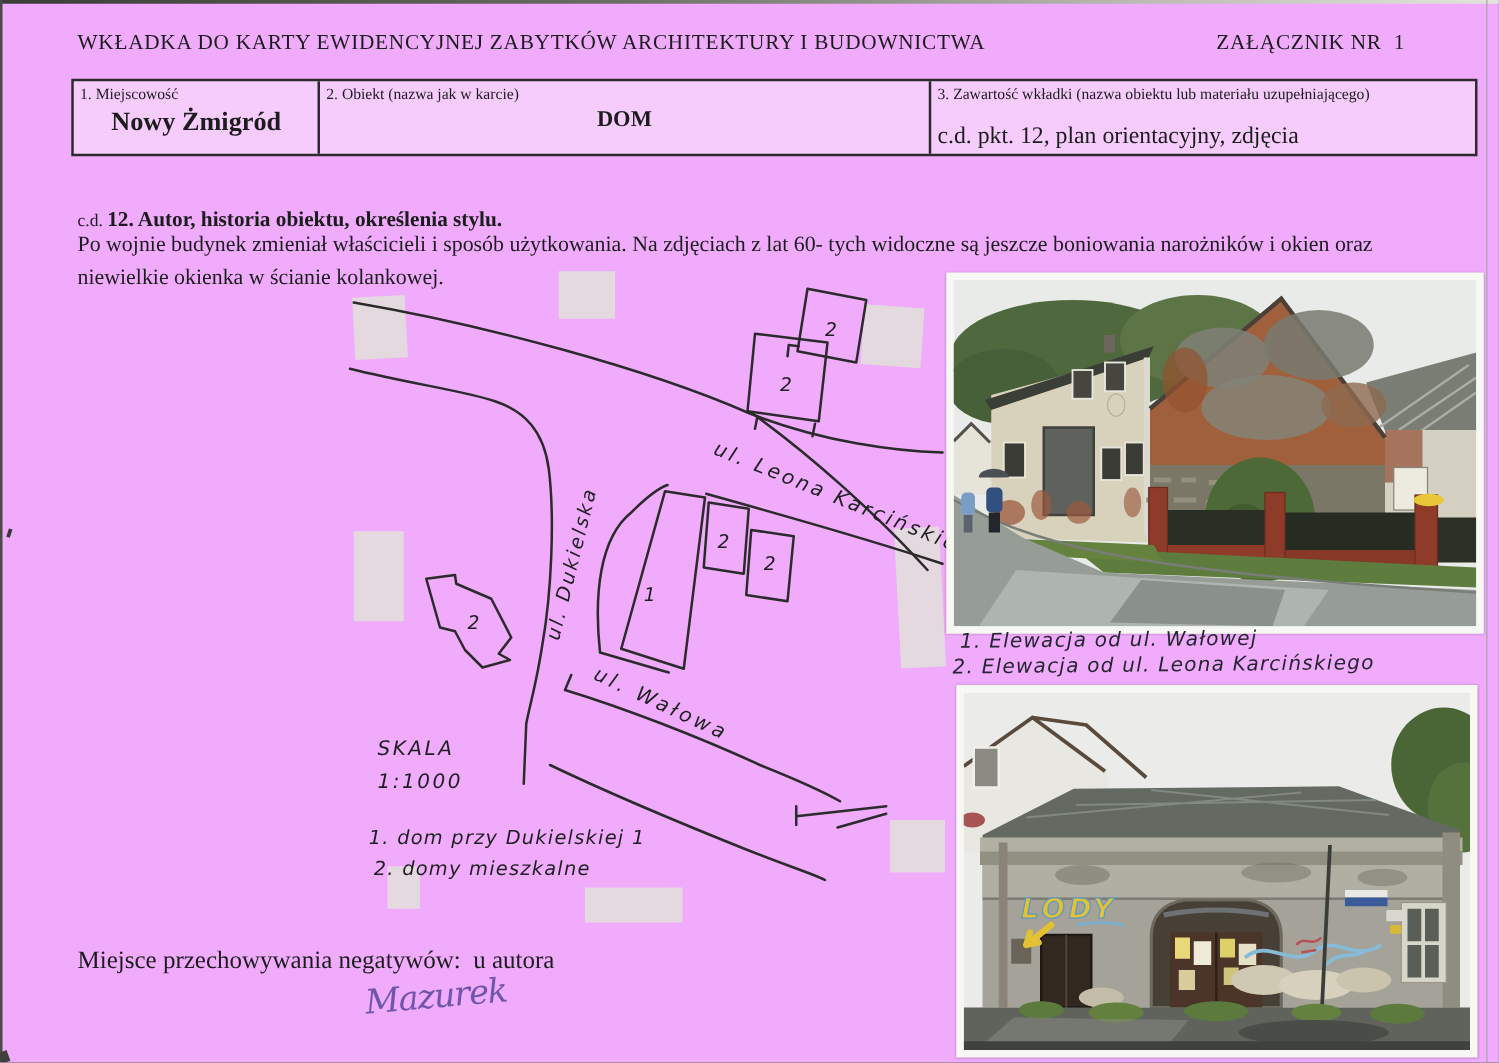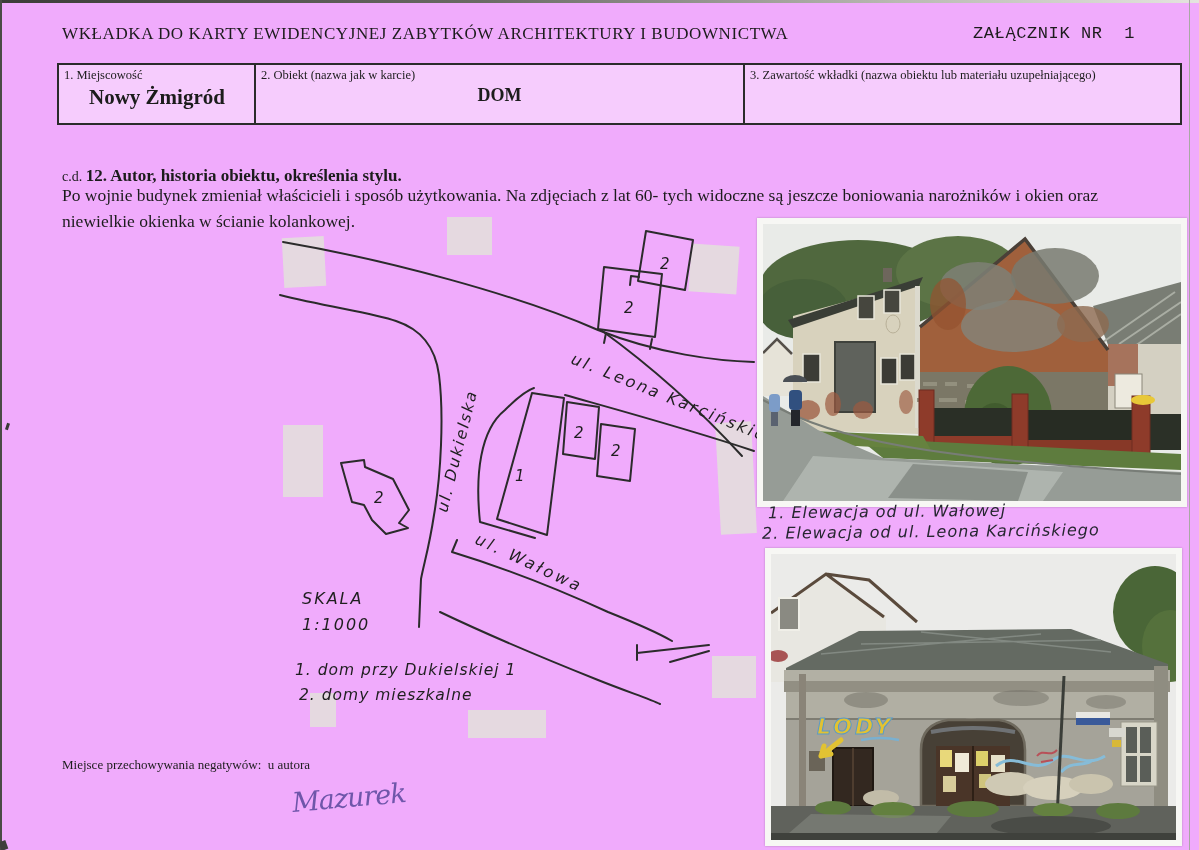--- a/index.html
+++ b/index.html
@@ -12,21 +12,21 @@
   }
   
   .scan-top{position:absolute;left:0;top:0;width:1199px;height:3px;background:linear-gradient(90deg,#3c3c38 0%,#6a6a64 40%,#b9b9b2 75%,#e4e4de 100%);}
   .scan-left{position:absolute;left:0;top:0;width:2px;height:850px;background:#4a4a46;}
   .scan-right{position:absolute;right:0;top:0;width:14px;height:850px;background:linear-gradient(90deg,rgba(230,230,224,0) 0%,#dededa 35%,#c7c7c2 100%);}
   .scan-right-line{position:absolute;left:1189px;top:0;width:1px;height:850px;background:#a8a8a2;}
   .scan-tick{position:absolute;left:6px;top:423px;width:3px;height:7px;background:#3a3a38;transform:rotate(18deg);}
   .scan-corner{position:absolute;left:0;top:841px;width:7px;height:9px;background:#3f3f3b;transform:rotate(-20deg);}
 
   .hdr-title{position:absolute;left:62px;top:24px;font-size:17px;letter-spacing:.6px;white-space:pre;}
-  .hdr-att{position:absolute;left:973px;top:24px;font-size:17px;letter-spacing:.6px;white-space:pre;font-family:Liberation Mono, monospace;}
+  .hdr-att{position:absolute;left:973px;top:24px;font-size:17px;letter-spacing:.6px;white-space:pre;}
 
   .doc-table{position:absolute;left:57px;top:63px;width:1125px;height:62px;border:2px solid #2b2b2b;display:flex;box-sizing:border-box;background:rgba(255,255,255,.4);}
   .cell{position:relative;box-sizing:border-box;height:100%;}
   .cell+.cell{border-left:2px solid #2b2b2b;}
   .c1{width:195px;} .c2{width:489px;} .c3{flex:1;text-align:center;}
   .cell-label{position:absolute;left:5px;top:3px;font-size:12.5px;white-space:pre;}
   .v1{position:absolute;left:30px;top:20px;font-size:21px;font-weight:bold;white-space:pre;}
   .v2{position:absolute;left:0;right:0;top:20px;text-align:center;font-size:18px;font-weight:bold;white-space:pre;}
   .v3{position:absolute;left:5px;top:33px;font-size:19px;white-space:pre;}
 
@@ -38,21 +38,21 @@
   .tape{position:absolute;background:#e3e1db;opacity:.85;}
   .map svg{position:absolute;left:0;top:0;}
   .hand{font-family:"DejaVu Sans", sans-serif;font-style:italic;fill:#1f1f1f;}
   .sketch{stroke:#2b2b2b;stroke-width:2;fill:none;stroke-linecap:round;stroke-linejoin:round;}
 
   .photo-frame{position:absolute;background:#f7f7f4;box-shadow:0 0 2px rgba(0,0,0,.25);}
   .photo-frame svg{display:block;margin:6px;}
   .caption{position:absolute;font-family:"DejaVu Sans",sans-serif;font-style:italic;font-size:16px;color:#262630;white-space:pre;letter-spacing:1px;transform:rotate(-.6deg);}
 
   .foot1{position:absolute;left:62px;top:733px;font-size:17.5px;white-space:pre;}
-  .foot2{position:absolute;left:62px;top:757px;font-size:13px;white-space:pre;text-align:right;}
+  .foot2{position:absolute;left:62px;top:757px;font-size:20px;white-space:pre;text-align:right;}
   .signature{position:absolute;left:292px;top:782px;font-family:"DejaVu Serif",serif;font-style:italic;font-size:27px;color:#6f56aa;transform:rotate(-5deg);letter-spacing:-1px;}
 </style>
 </head>
 <body>
 
 <div class="page">
 
   <div class="scan-top"></div>
   <div class="scan-left"></div>
   <div class="scan-right"></div>
@@ -67,20 +67,21 @@
     <div class="cell c1">
       <div class="cell-label">1. Miejscowość</div>
       <div class="v1">Nowy Żmigród</div>
     </div>
     <div class="cell c2">
       <div class="cell-label">2. Obiekt (nazwa jak w karcie)</div>
       <div class="v2">DOM</div>
     </div>
     <div class="cell c3">
       <div class="cell-label">3. Zawartość wkładki (nazwa obiektu lub materiału uzupełniającego)</div>
+      <div class="v3">c.d. pkt. 12, plan orientacyjny, zdjęcia</div>
     </div>
   </div>
 
   <div class="sec-head"><span>c.d. </span><b>12. Autor, historia obiektu, określenia stylu.</b></div>
   <div class="sec-par">Po wojnie budynek zmieniał właścicieli i sposób użytkowania. Na zdjęciach z lat 60- tych widoczne są jeszcze boniowania narożników i okien oraz niewielkie okienka w ścianie kolankowej.</div>
 
   <div class="map">
     <div class="tape" style="left:15px;top:24px;width:42px;height:50px;transform:rotate(-3deg);"></div>
     <div class="tape" style="left:179px;top:4px;width:45px;height:38px;"></div>
     <div class="tape" style="left:422px;top:32px;width:48px;height:48px;transform:rotate(4deg);"></div>

